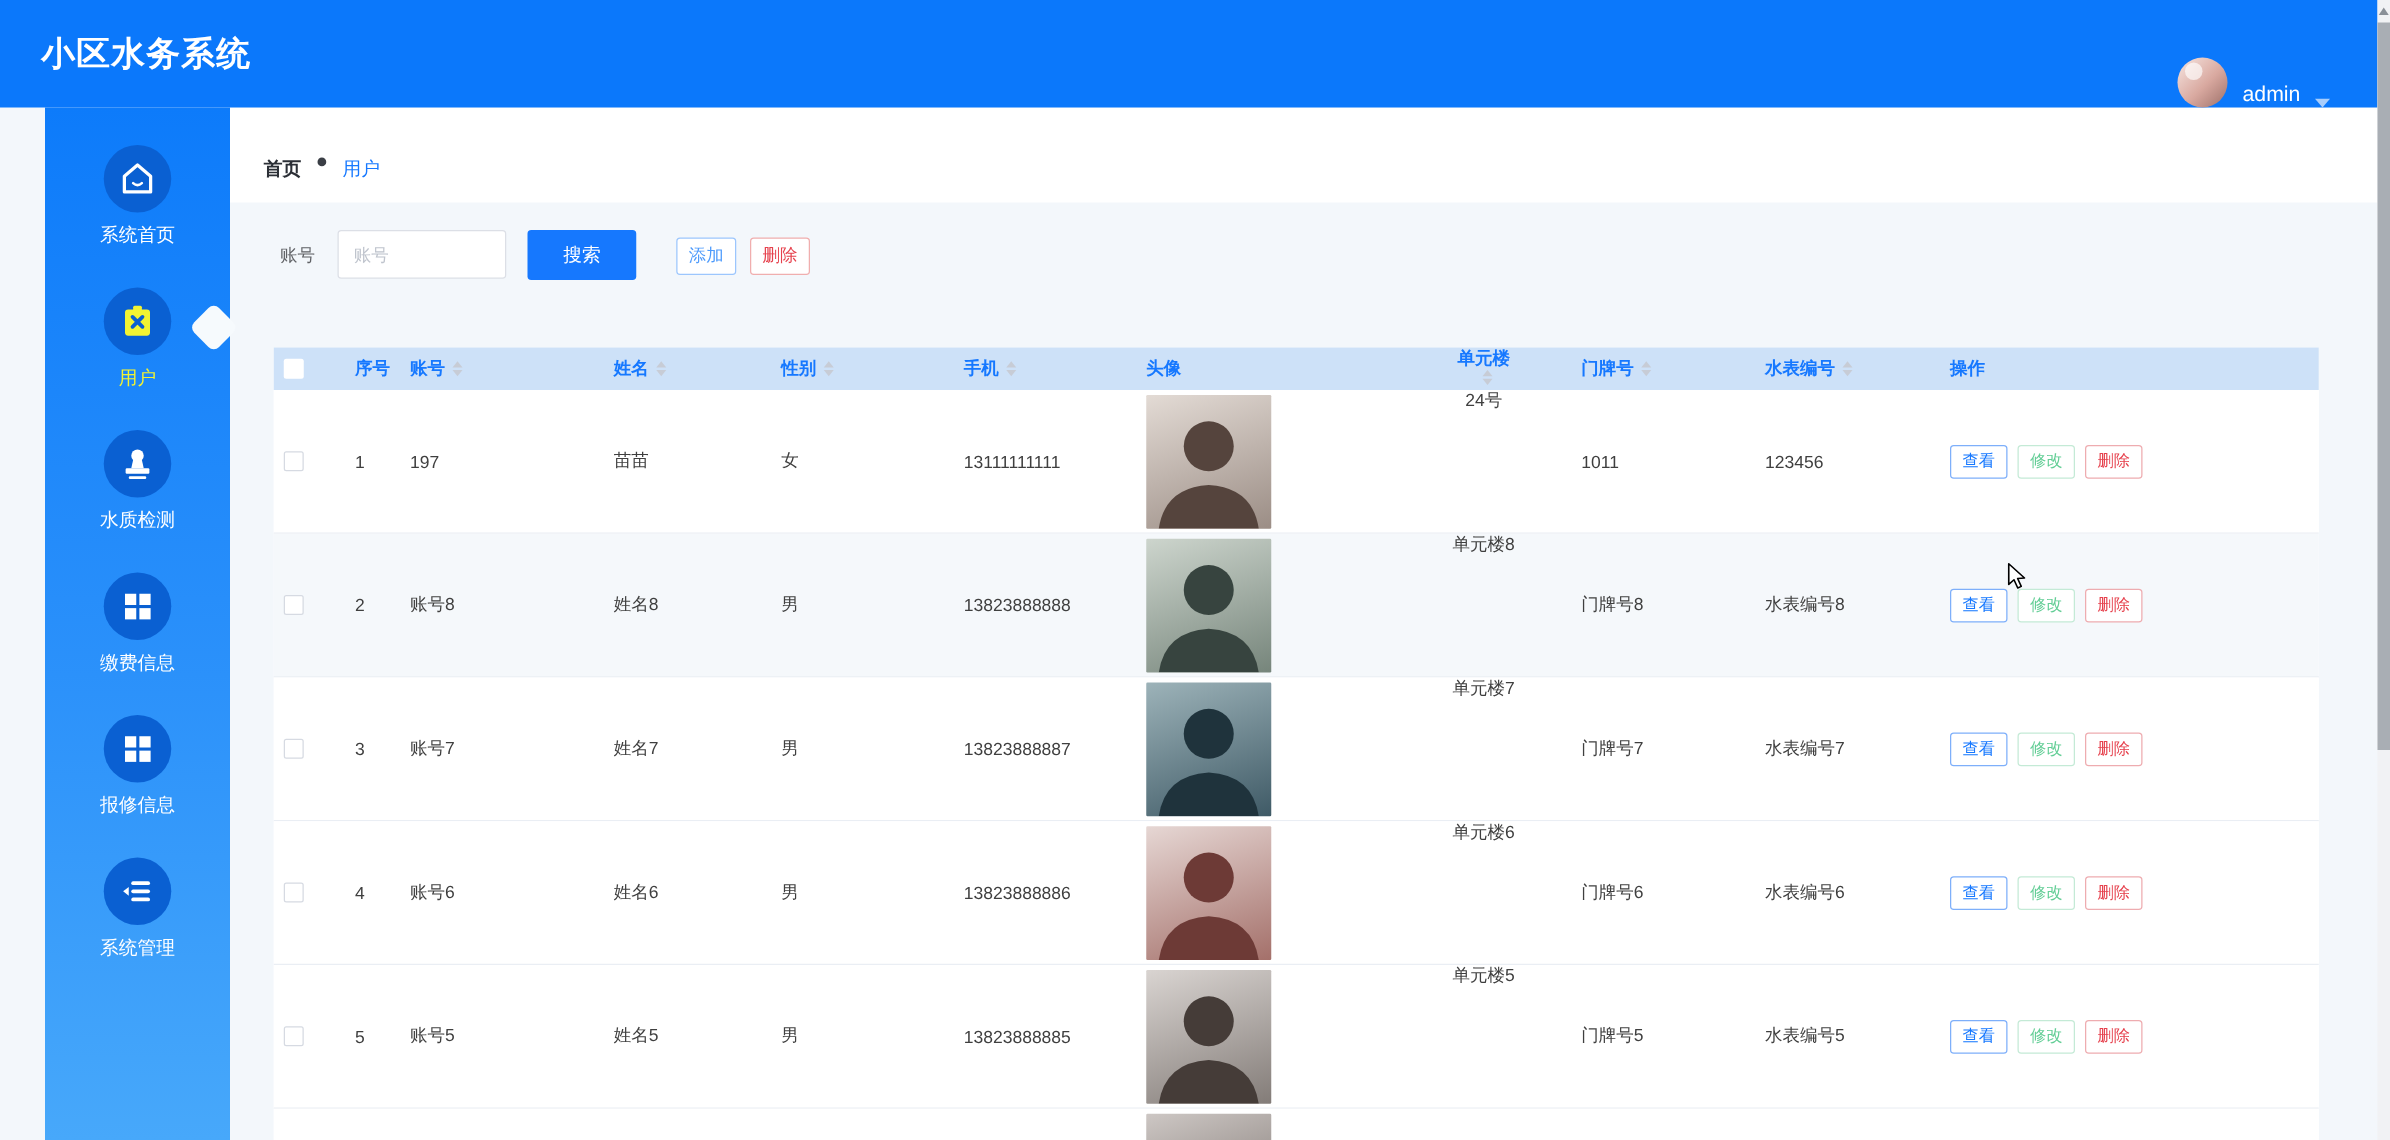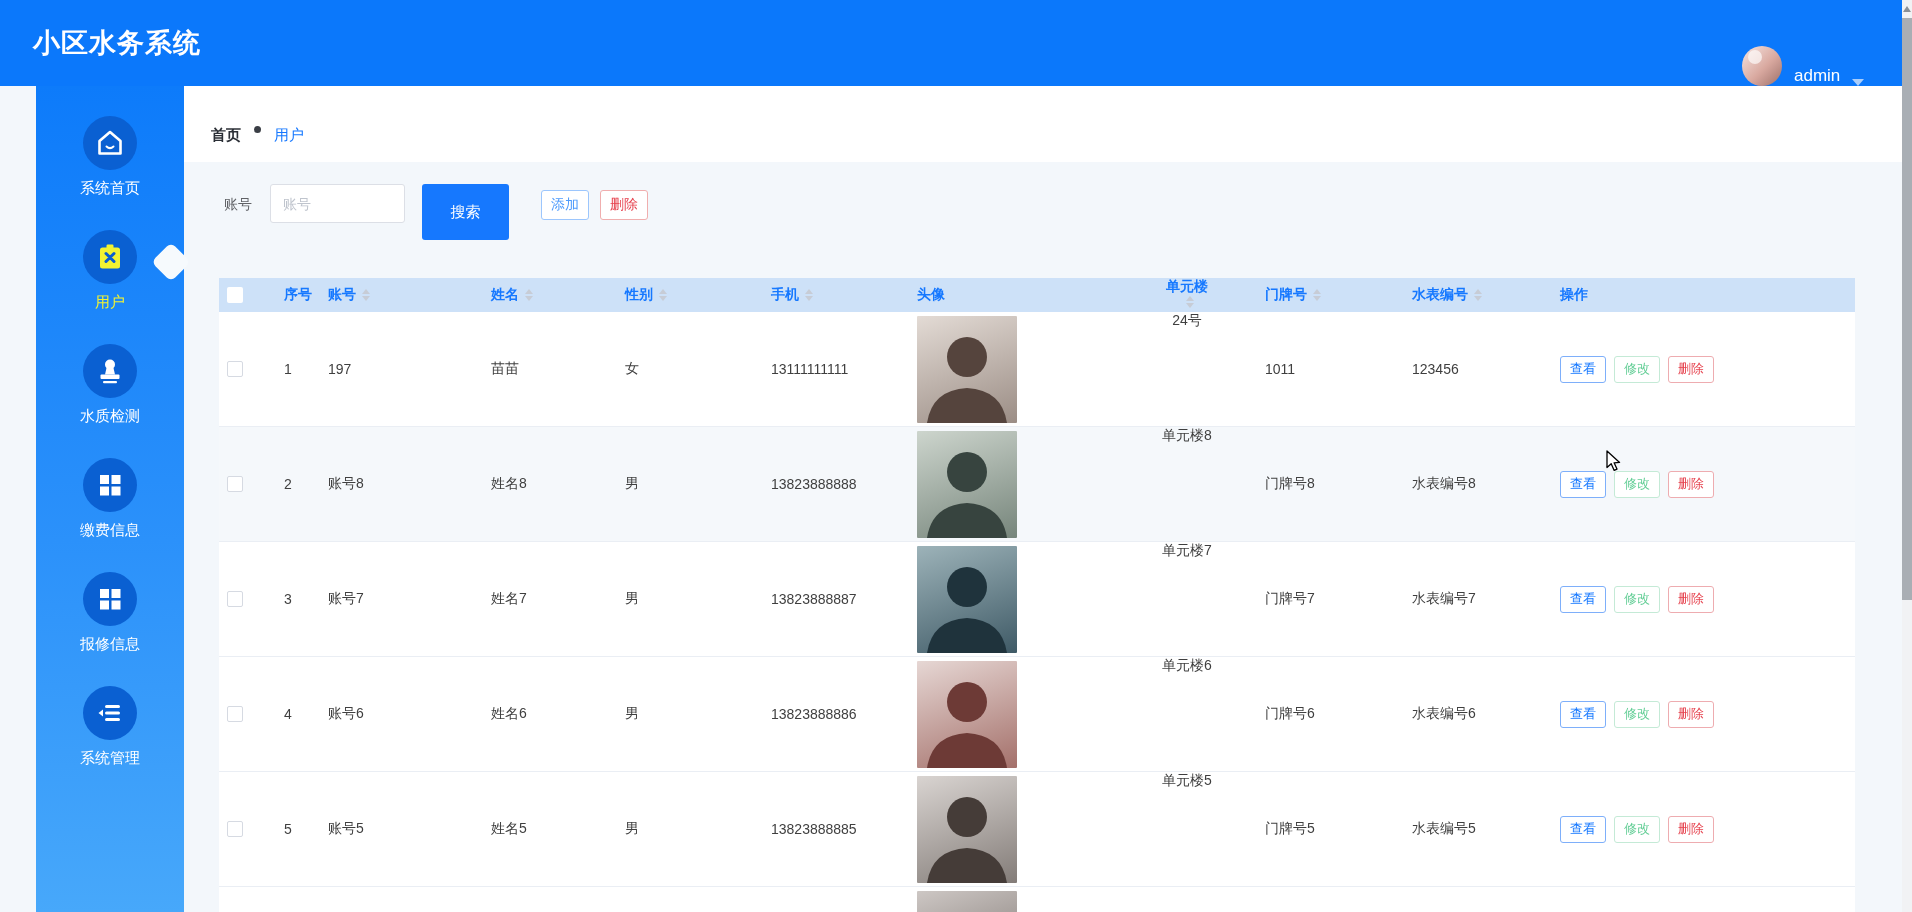--- a/index.html
+++ b/index.html
@@ -26,21 +26,21 @@
   
   .breadcrumb-strip { position:absolute; left:171px; top:86px; width:1731px; height:76px; background:#ffffff; }
   .breadcrumb { position:absolute; left:211px; top:126px; display:flex; align-items:flex-start; gap:13px; font-size:15px; }
   .bc-home { color:#2b2f36; font-weight:bold; cursor:pointer; }
   .bc-dot { width:7px; height:7px; border-radius:50%; background:#3a3e45; }
   .bc-current { color:#1678ff; cursor:pointer; }
 
   .tb-label { position:absolute; left:224px; top:196px; font-size:14px; color:#606266; }
   .tb-input { position:absolute; left:270px; top:184px; width:135px; height:39px; border:1px solid #dcdfe6; border-radius:3px; background:#fff; font-size:14px; color:#333; padding:0 12px; outline:none; font-family:inherit; }
   .tb-input::placeholder { color:#bfc4cd; }
-  .btn-search { position:absolute; left:422px; top:184px; width:87px; height:56px; background:#1678fe; color:#fff; border:none; border-radius:3px; font-size:15px; cursor:pointer; font-family:inherit; }
+  .btn-search { position:absolute; left:422px; top:184px; width:87px; height:40px; background:#1678fe; color:#fff; border:none; border-radius:3px; font-size:15px; cursor:pointer; font-family:inherit; }
   .btn-add { position:absolute; left:541px; top:190px; height:30px; padding:0 9px; background:#fff; color:#4e9bfc; border:1px solid #9cc6fd; border-radius:3px; font-size:14px; cursor:pointer; font-family:inherit; }
   .btn-del { position:absolute; left:600px; top:190px; height:30px; padding:0 9px; background:#fff; color:#e6414d; border:1px solid #f0aeae; border-radius:3px; font-size:14px; cursor:pointer; font-family:inherit; }
 
   
   .data-table { position:absolute; left:219px; top:278px; width:1636px; background:#fff; }
   .t-row { display:grid; grid-template-columns:51px 56px 159px 136px 144px 146px 198px 145px 145px 150px 306px; align-items:center; }
   .t-head { height:34px; background:#cde1f8; }
   .t-head .th { font-size:14px; font-weight:600; color:#1678ff; display:flex; align-items:center; }
   .t-body-row { height:115px; background:#fff; border-bottom:1px solid #eaeef4; }
   .t-body-row.hovered { background:#f5f8fb; }

